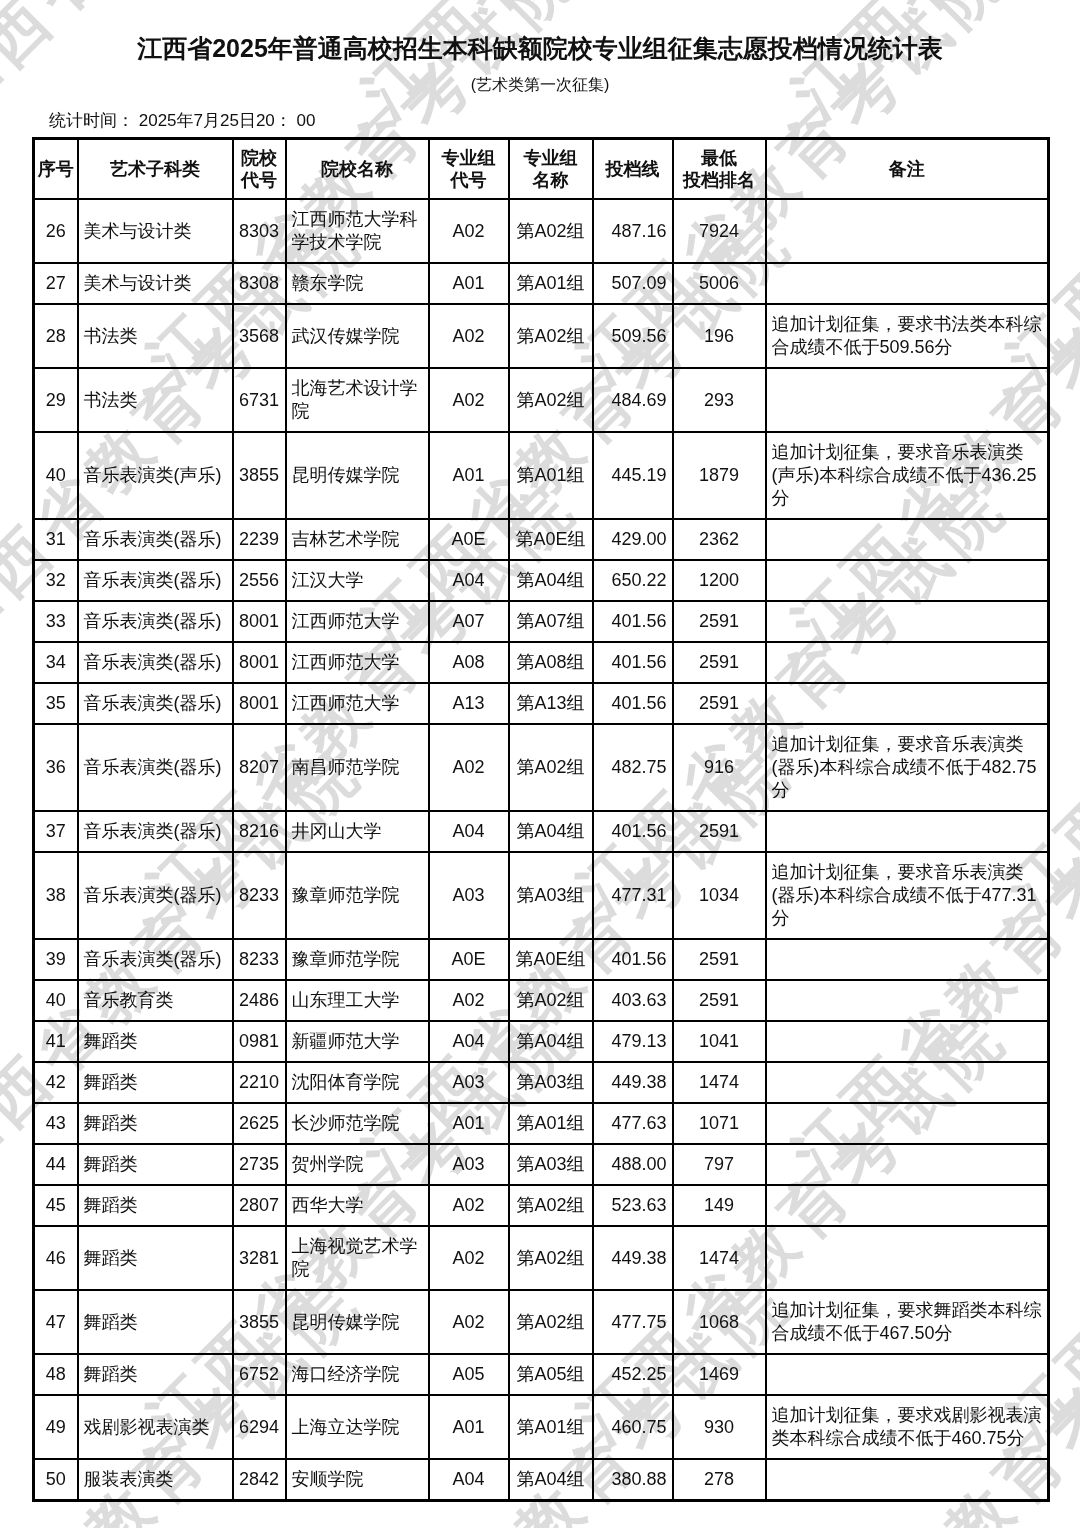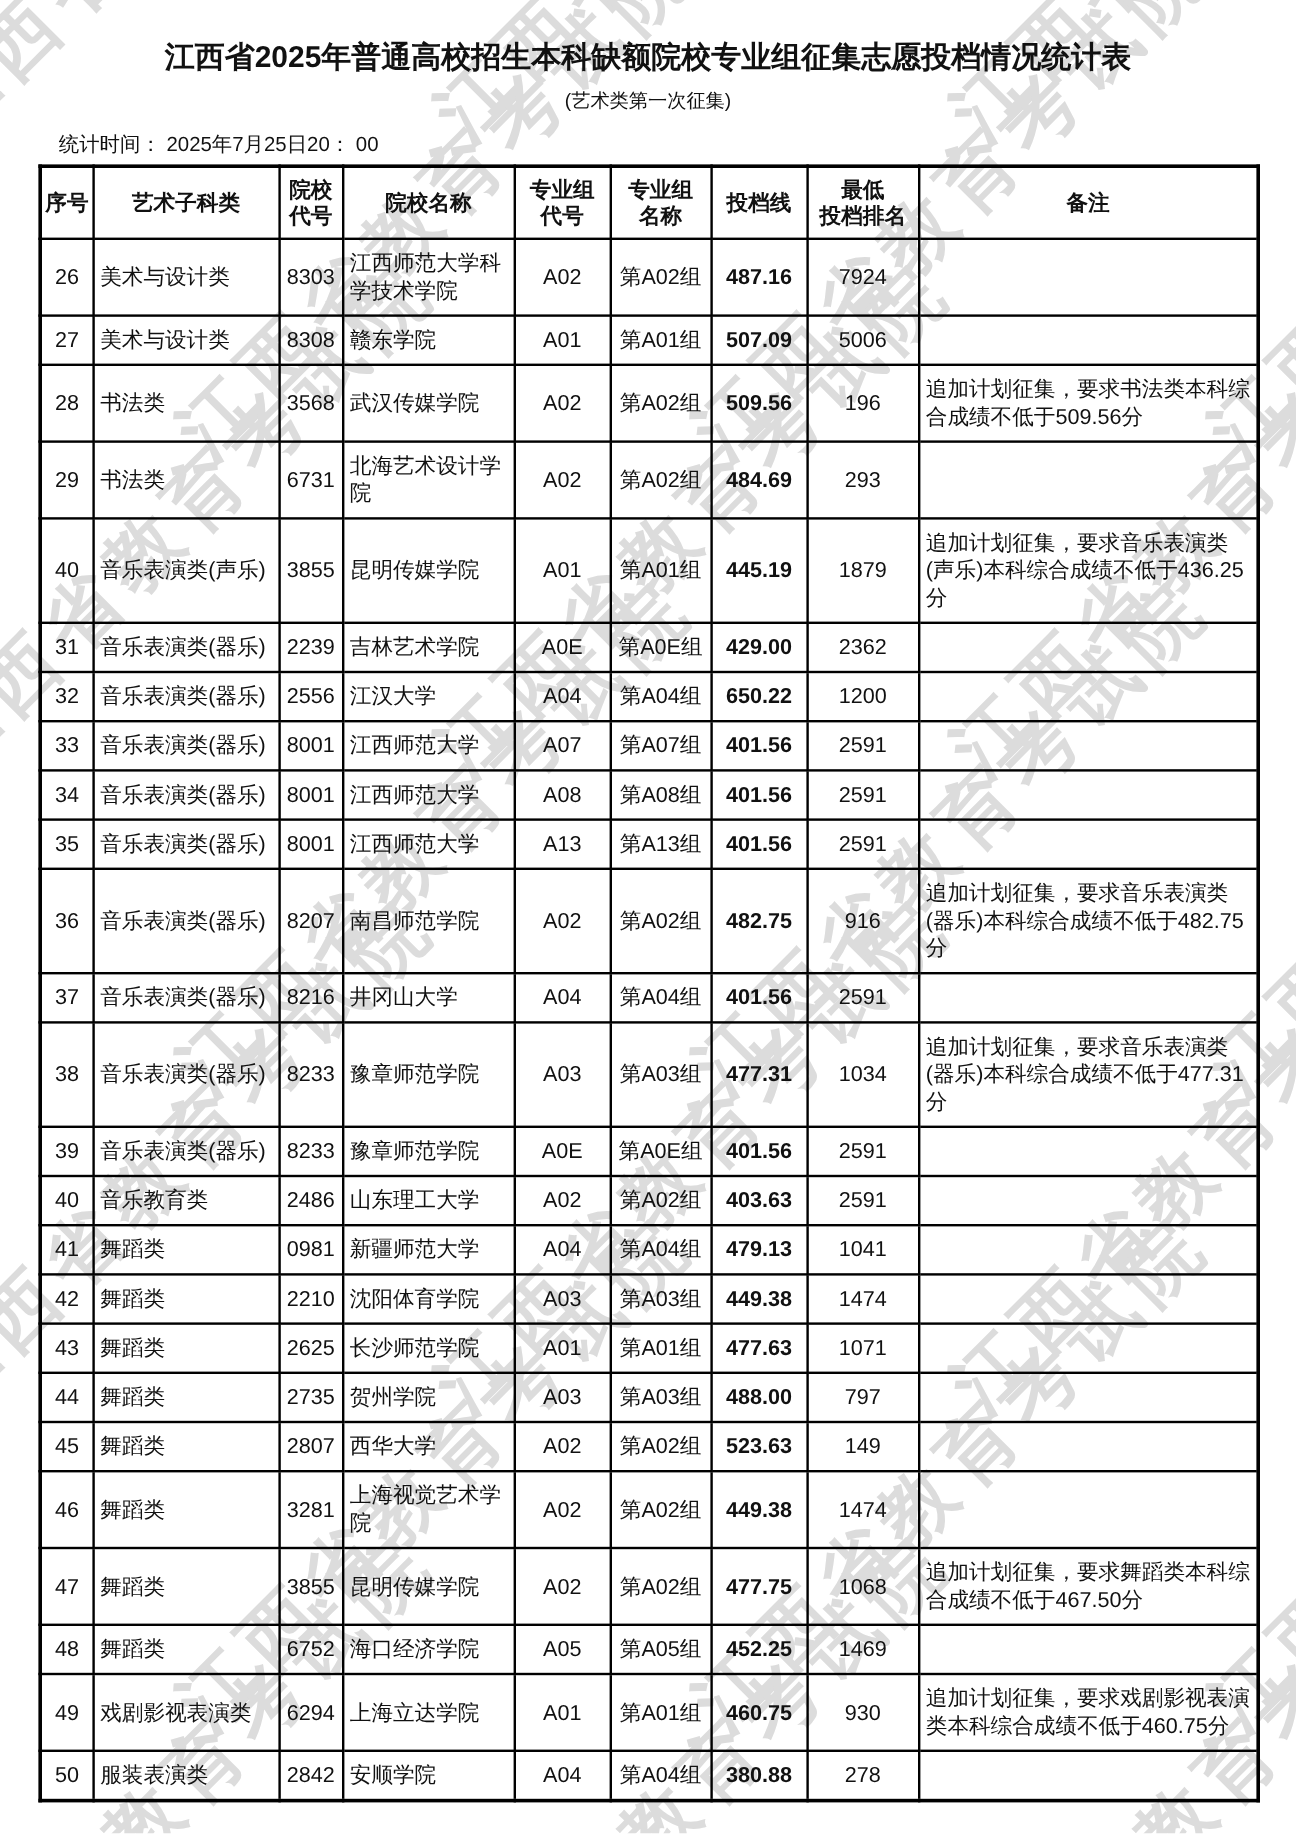--- a/index.html
+++ b/index.html
@@ -82,21 +82,21 @@
     line-height: 23px;
     padding: 8px 5px;
   }
   
   td.c0 { text-align: center; }
   td.c1 { text-align: left; }
   td.c2 { text-align: center; padding-left: 1px; padding-right: 1px; }
   td.c3 { text-align: left; }
   td.c4 { text-align: center; }
   td.c5 { text-align: center; }
-  td.c6 { text-align: center; font-weight: bold; }
+  td.c6 { text-align: right; }
   td.c7 { text-align: center; }
   td.c8 { text-align: left; font-size: 17px; padding: 6px 7px; margin-left: 21px; }
   
   col.w0 { width: 44px; }
   col.w1 { width: 155px; }
   col.w2 { width: 53px; }
   col.w3 { width: 143px; }
   col.w4 { width: 80px; }
   col.w5 { width: 84px; }
   col.w6 { width: 80px; }

